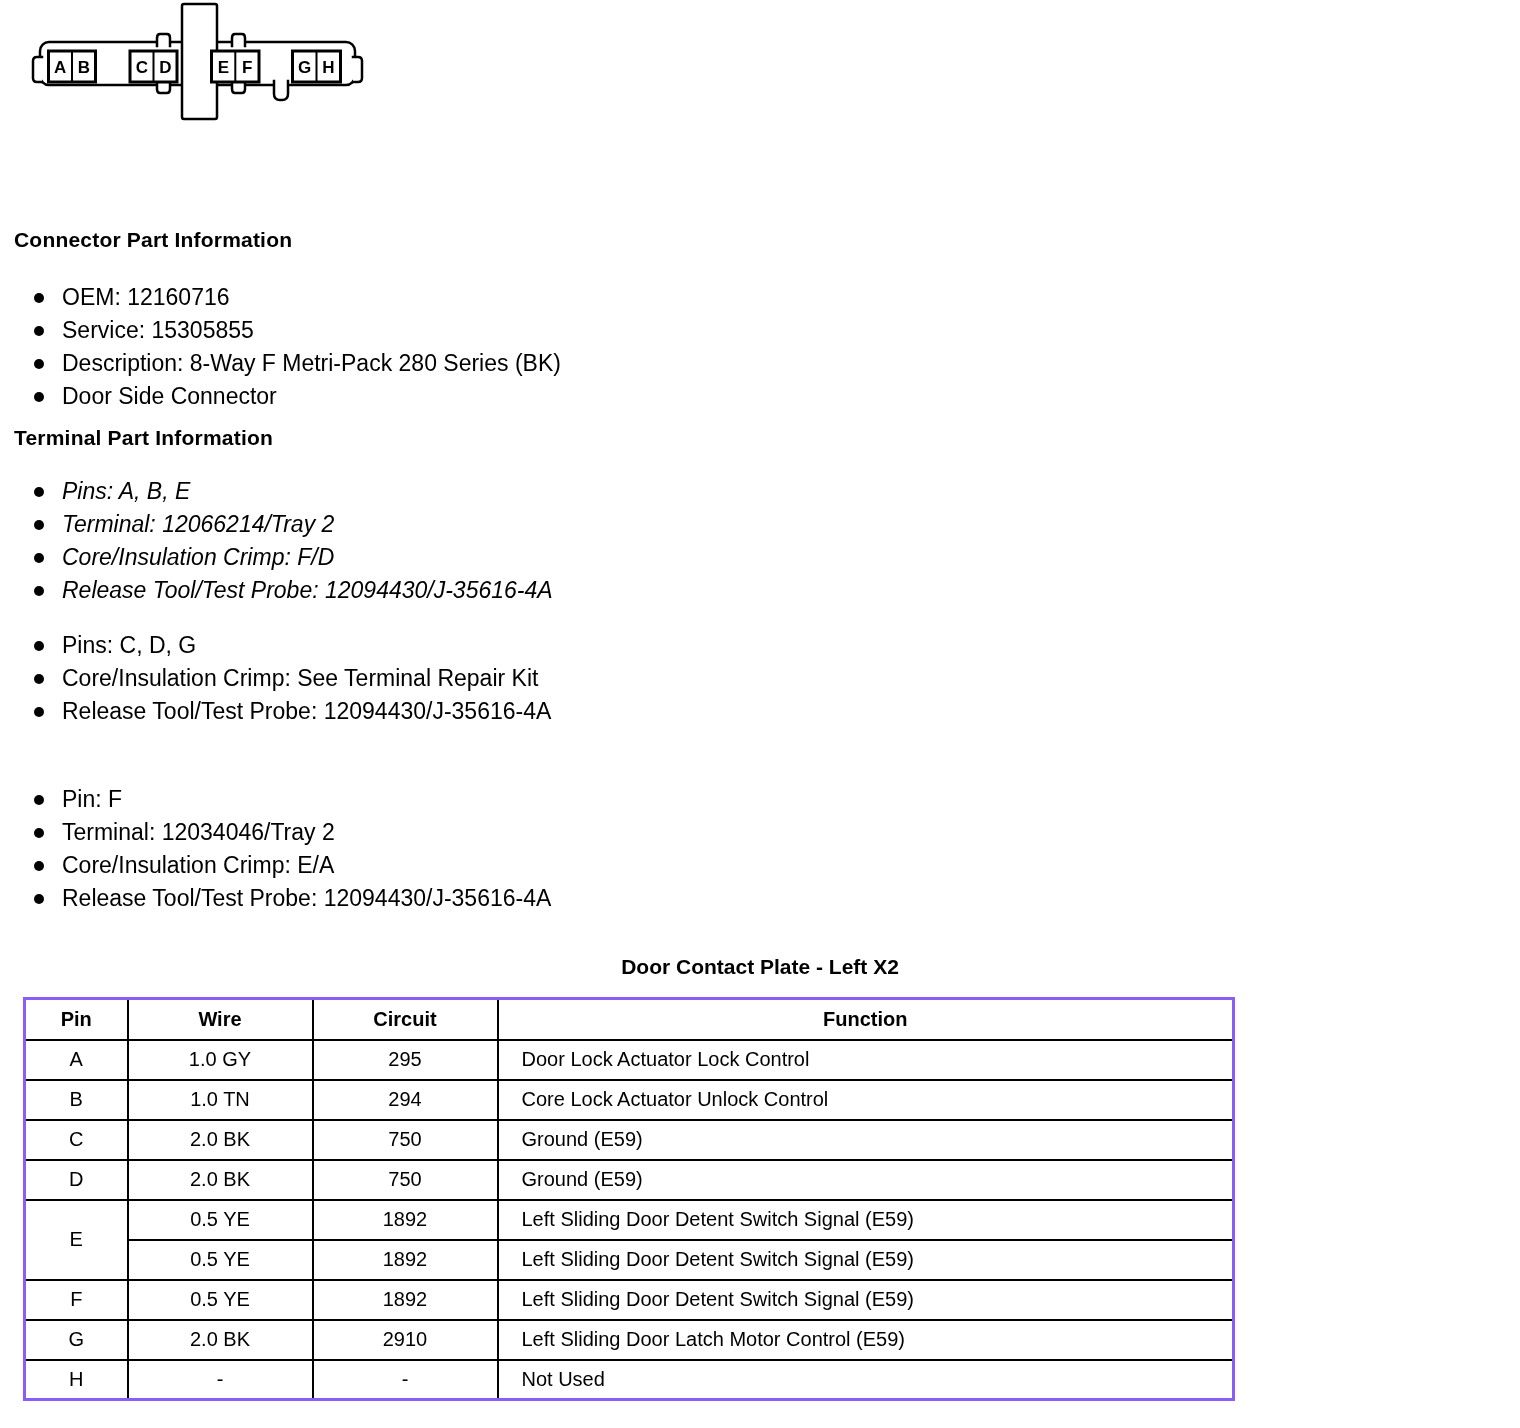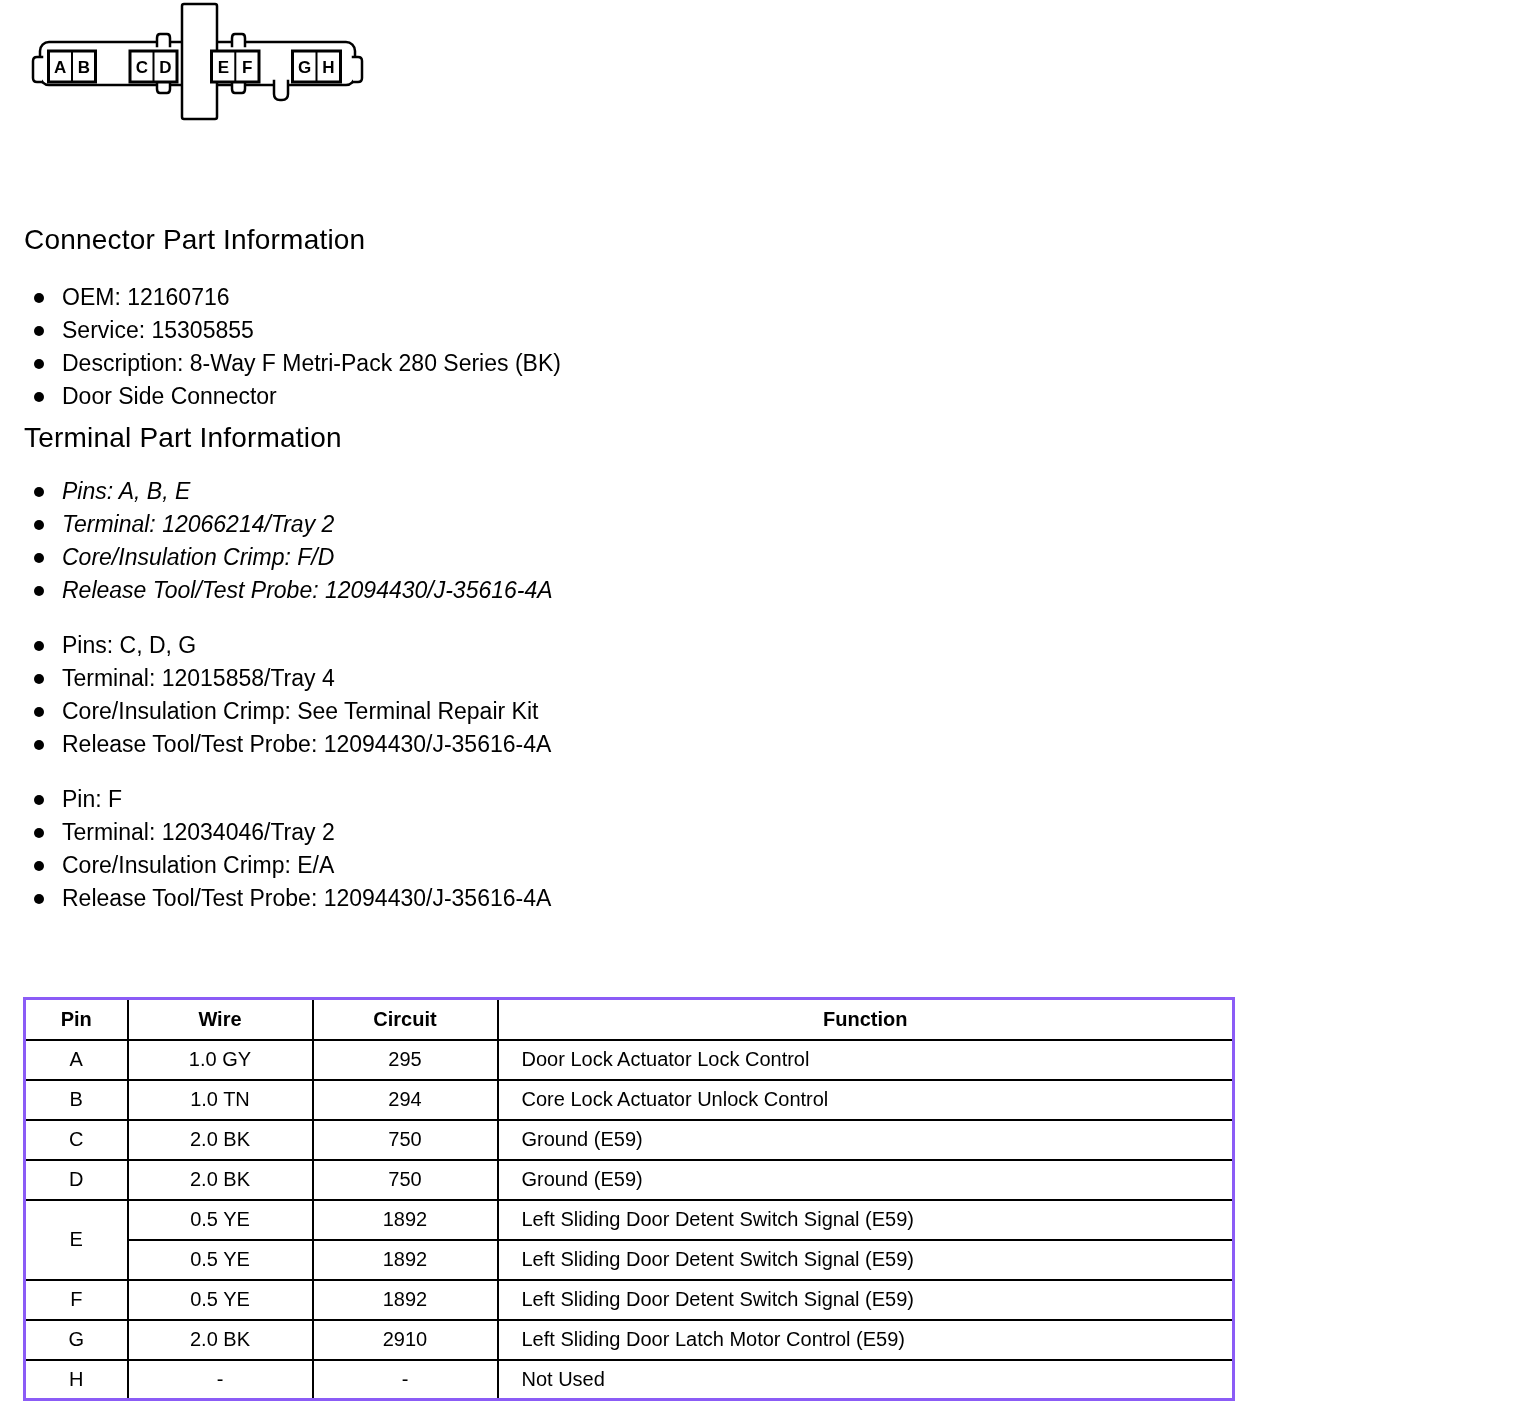--- a/index.html
+++ b/index.html
@@ -9,22 +9,22 @@
     font-family: "Liberation Sans", sans-serif;
     color: #000;
   }
   .page { position: relative; width: 1520px; height: 1428px; background: #fff; overflow: hidden; }
 
   
   .diagram { position: absolute; left: 20px; top: 0px; }
 
   
   .section-title {
-    position: absolute; left: 24px;
-    font-size: 28px; font-weight: normal; line-height: 24px;
+    position: absolute; left: 14px;
+    font-size: 21px; font-weight: bold; line-height: 24px;
     letter-spacing: 0.2px;
   }
   #connector-title { top: 228px; }
   #terminal-title  { top: 426px; }
 
   
   ul.bullets { position: absolute; left: 34px; margin: 0; padding: 0; list-style: none; }
   ul.bullets li {
     display: flex; align-items: center;
     height: 21px; margin-bottom: 12px;
@@ -153,24 +153,20 @@
       </li>
   </ul>
 
   <ul class="bullets" id="list-group-1">
     <li>
         <span class="dot"></span>
         <span>Pins: C, D, G</span>
       </li>
     <li>
         <span class="dot"></span>
-        <span>Terminal: 12015858/Tray 4</span>
-      </li>
-    <li>
-        <span class="dot"></span>
         <span>Core/Insulation Crimp: See Terminal Repair Kit</span>
       </li>
     <li>
         <span class="dot"></span>
         <span>Release Tool/Test Probe: 12094430/J-35616-4A</span>
       </li>
   </ul>
 
   <ul class="bullets" id="list-group-2">
     <li>
@@ -184,20 +180,21 @@
     <li>
         <span class="dot"></span>
         <span>Core/Insulation Crimp: E/A</span>
       </li>
     <li>
         <span class="dot"></span>
         <span>Release Tool/Test Probe: 12094430/J-35616-4A</span>
       </li>
   </ul>
 
+  <div class="table-title">Door Contact Plate - Left X2</div>
 
   <table class="pinout">
     <colgroup>
       <col class="c-pin">
         <col class="c-wire">
         <col class="c-circuit">
         <col class="c-func">
     </colgroup>
     <thead>
       <tr>

